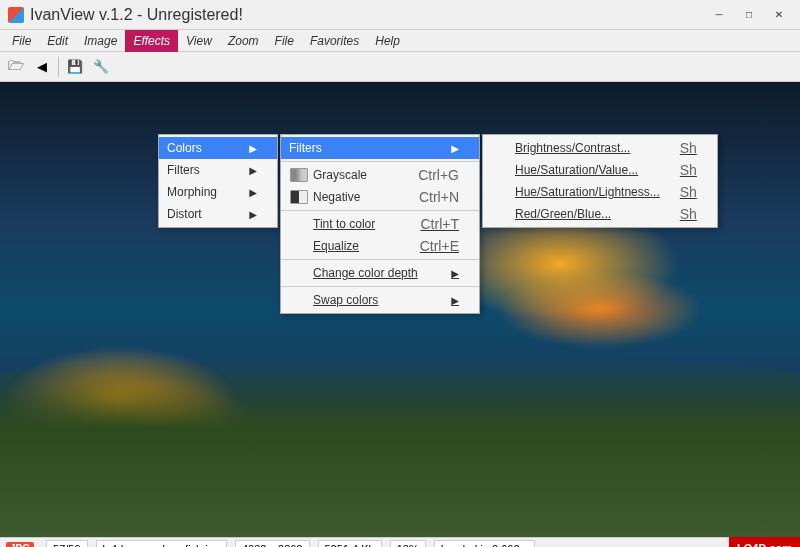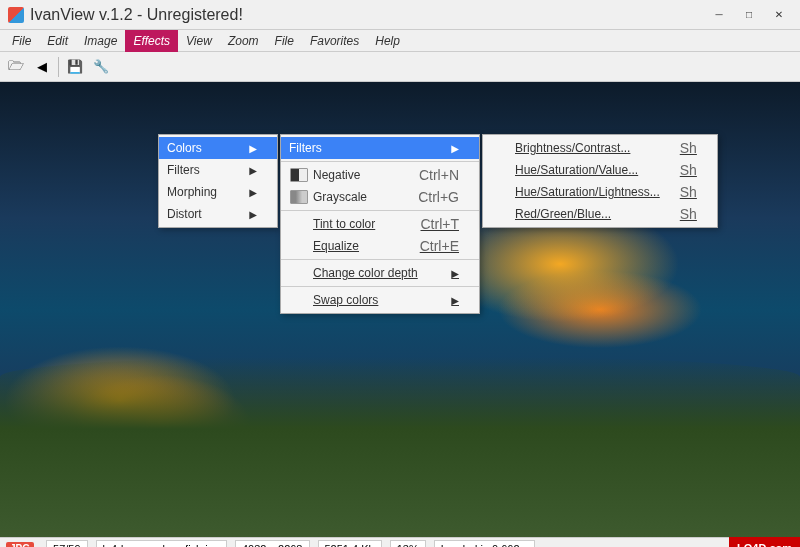--- a/index.html
+++ b/index.html
@@ -334,31 +334,31 @@
   </div>
 
   <div class="dropdown-container" id="colors-menu">
     <div class="menu-row highlighted">
       <span class="menu-label">Filters</span>
       <span class="menu-arrow">▶</span>
     </div>
     <div class="menu-separator"></div>
     <div class="menu-row with-icon">
       <span class="menu-icon">
+          <div class="gray-icon"></div>
+        </span>
+      <span class="menu-label">Grayscale</span>
+      <span class="menu-shortcut">Ctrl+G</span>
+    </div>
+    <div class="menu-row with-icon">
+      <span class="menu-icon">
           <div class="neg-icon"></div>
         </span>
       <span class="menu-label">Negative</span>
       <span class="menu-shortcut">Ctrl+N</span>
-    </div>
-    <div class="menu-row with-icon">
-      <span class="menu-icon">
-          <div class="gray-icon"></div>
-        </span>
-      <span class="menu-label">Grayscale</span>
-      <span class="menu-shortcut">Ctrl+G</span>
     </div>
     <div class="menu-separator"></div>
     <div class="menu-row no-icon">
       <span class="menu-label">Tint to color</span>
       <span class="menu-shortcut">Ctrl+T</span>
     </div>
     <div class="menu-row no-icon">
       <span class="menu-label">Equalize</span>
       <span class="menu-shortcut">Ctrl+E</span>
     </div>

